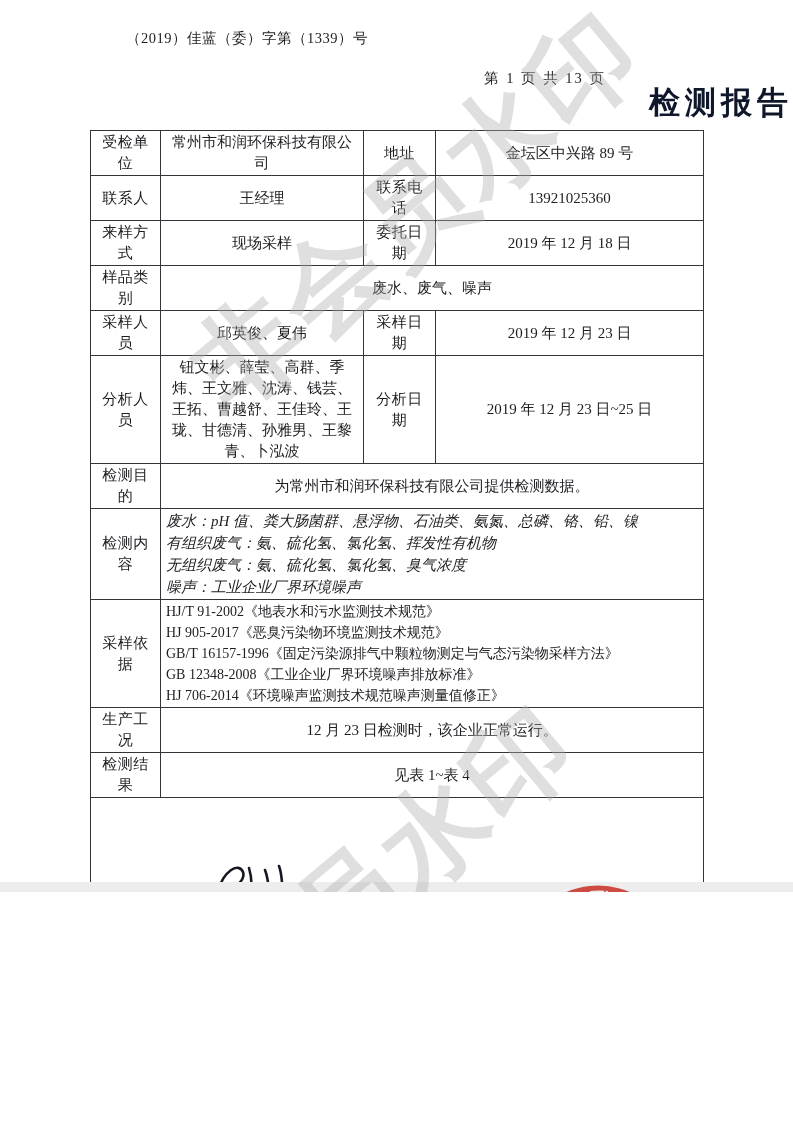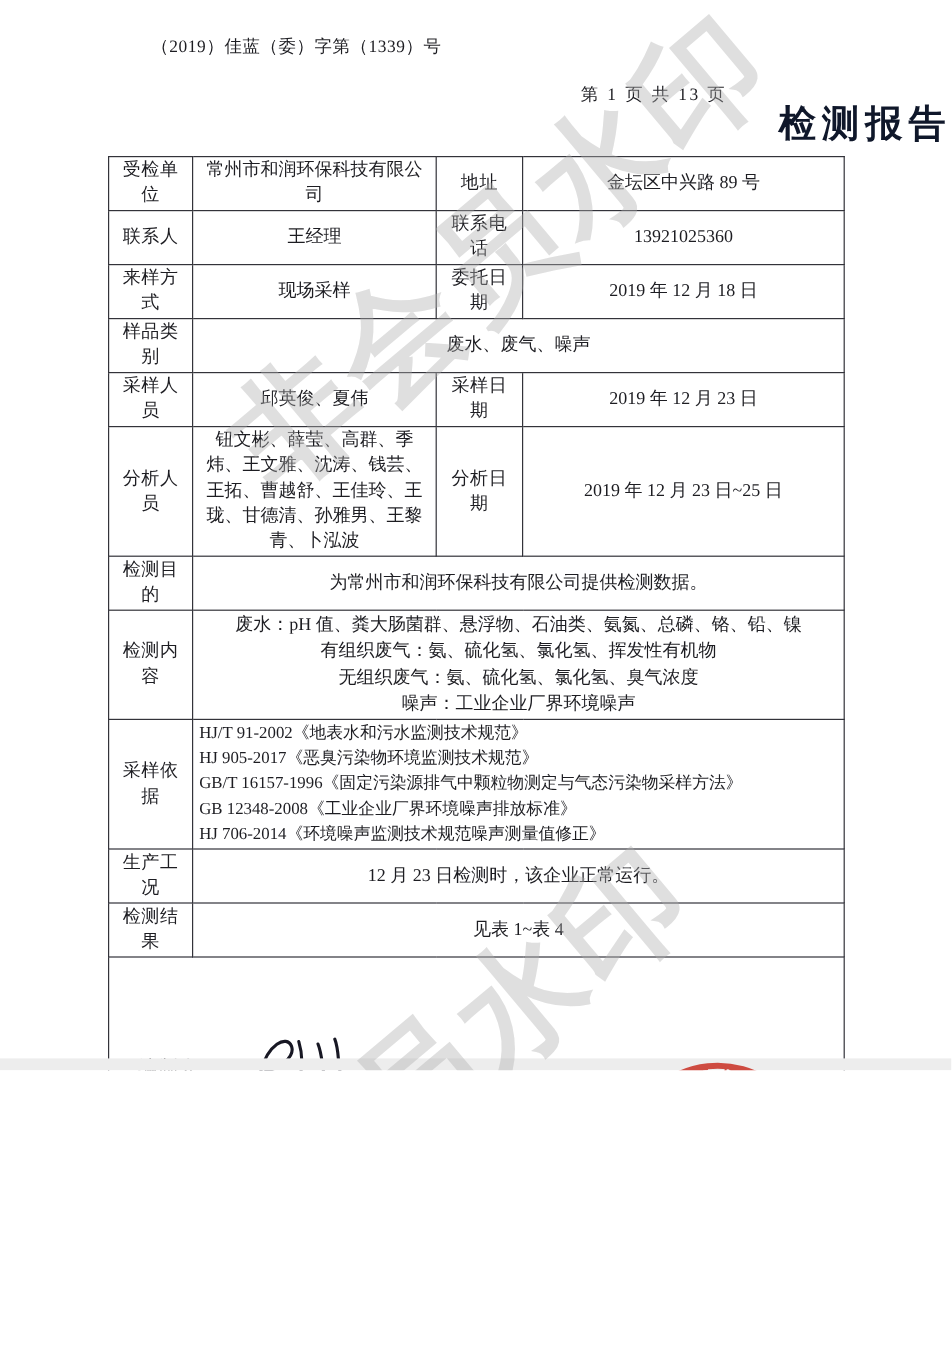--- a/index.html
+++ b/index.html
@@ -13,21 +13,21 @@
         font-family:"Liberation Sans","DejaVu Sans",sans-serif;
         font-size:31px;font-weight:700;letter-spacing:5px;color:#0f172a;}
 
   
   table.main{position:absolute;left:90px;top:130px;width:613px;border-collapse:collapse;
         table-layout:fixed;font-size:15px;}
   table.main td{border:1.4px solid #33333a;padding:1px 5px;text-align:center;
         vertical-align:middle;line-height:21px;overflow:hidden;}
   td.lbl{letter-spacing:.5px;}
   td.left{text-align:left;padding-left:10px;}
-  .content-line{text-align:center;line-height:22px;white-space:nowrap;}
+  .content-line{text-align:left;line-height:22px;white-space:nowrap;font-style:italic;}
   .basis-line{text-align:left;line-height:21px;white-space:nowrap;font-size:14px;}
 
   
   td.sig-area{position:relative;padding:0;}
   .sig-line{position:absolute;display:flex;align-items:flex-end;font-size:16px;}
   .sig-label{letter-spacing:1px;}
   .sig-underline{position:relative;display:inline-block;width:150px;height:22px;
         border-bottom:1.6px solid #2c2c34;margin-left:4px;}
   .sig-underline svg{position:absolute;left:8px;bottom:-8px;overflow:visible;}
   .sig-stroke{fill:none;stroke:#181824;stroke-width:2.6;stroke-linecap:round;stroke-linejoin:round;}

